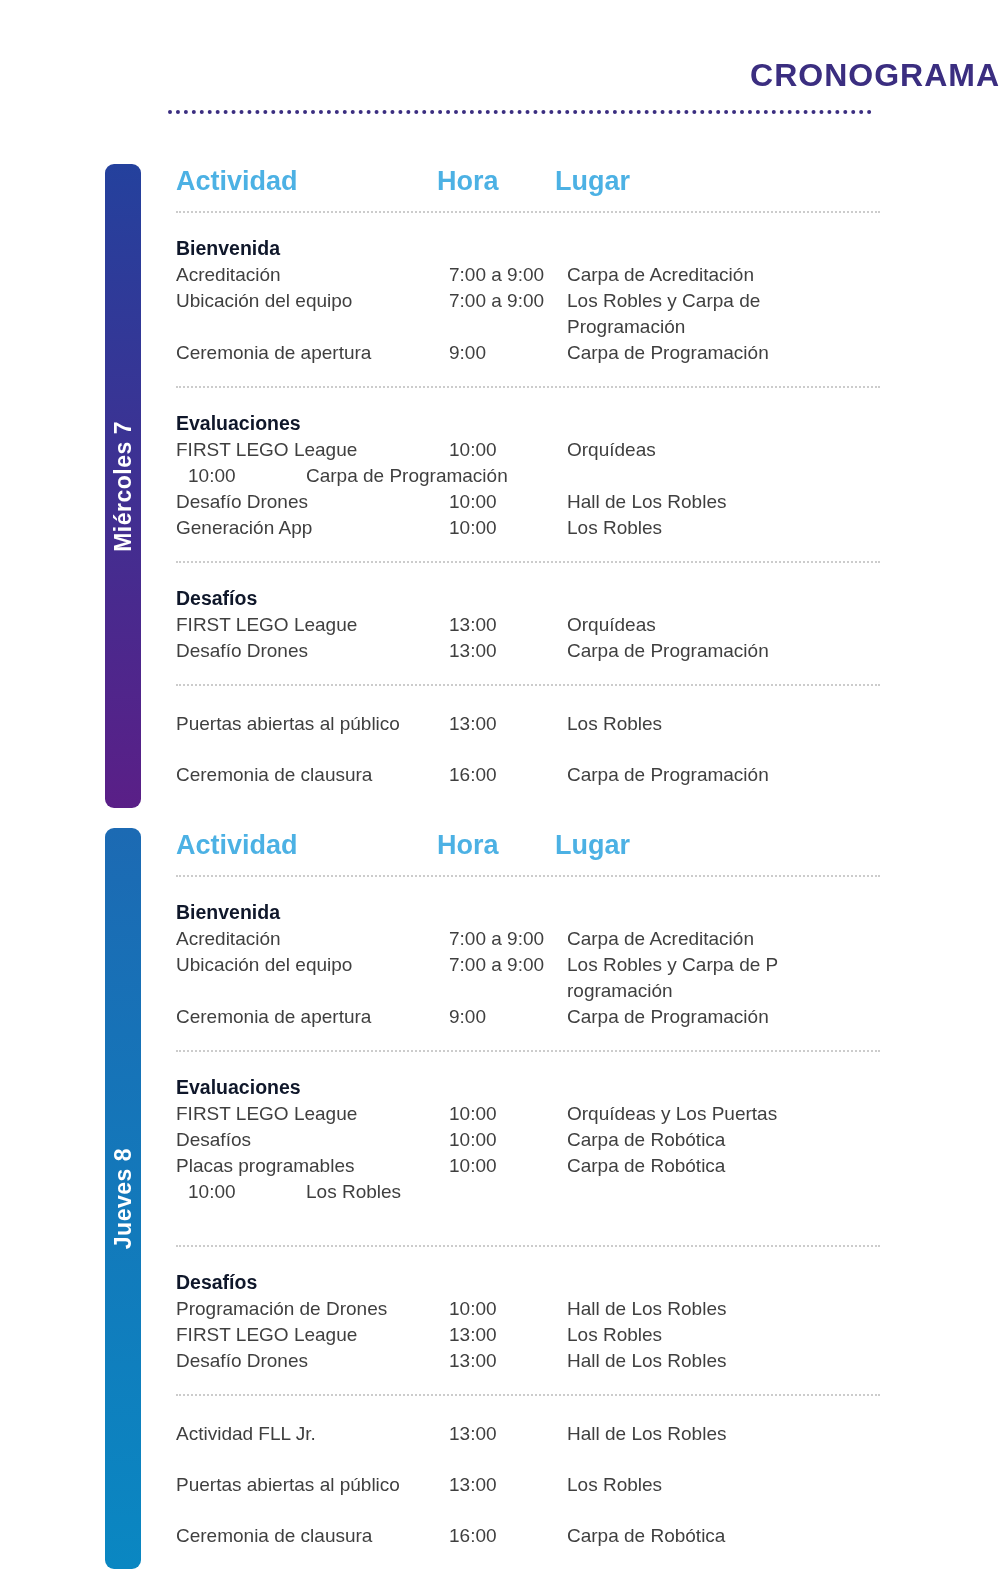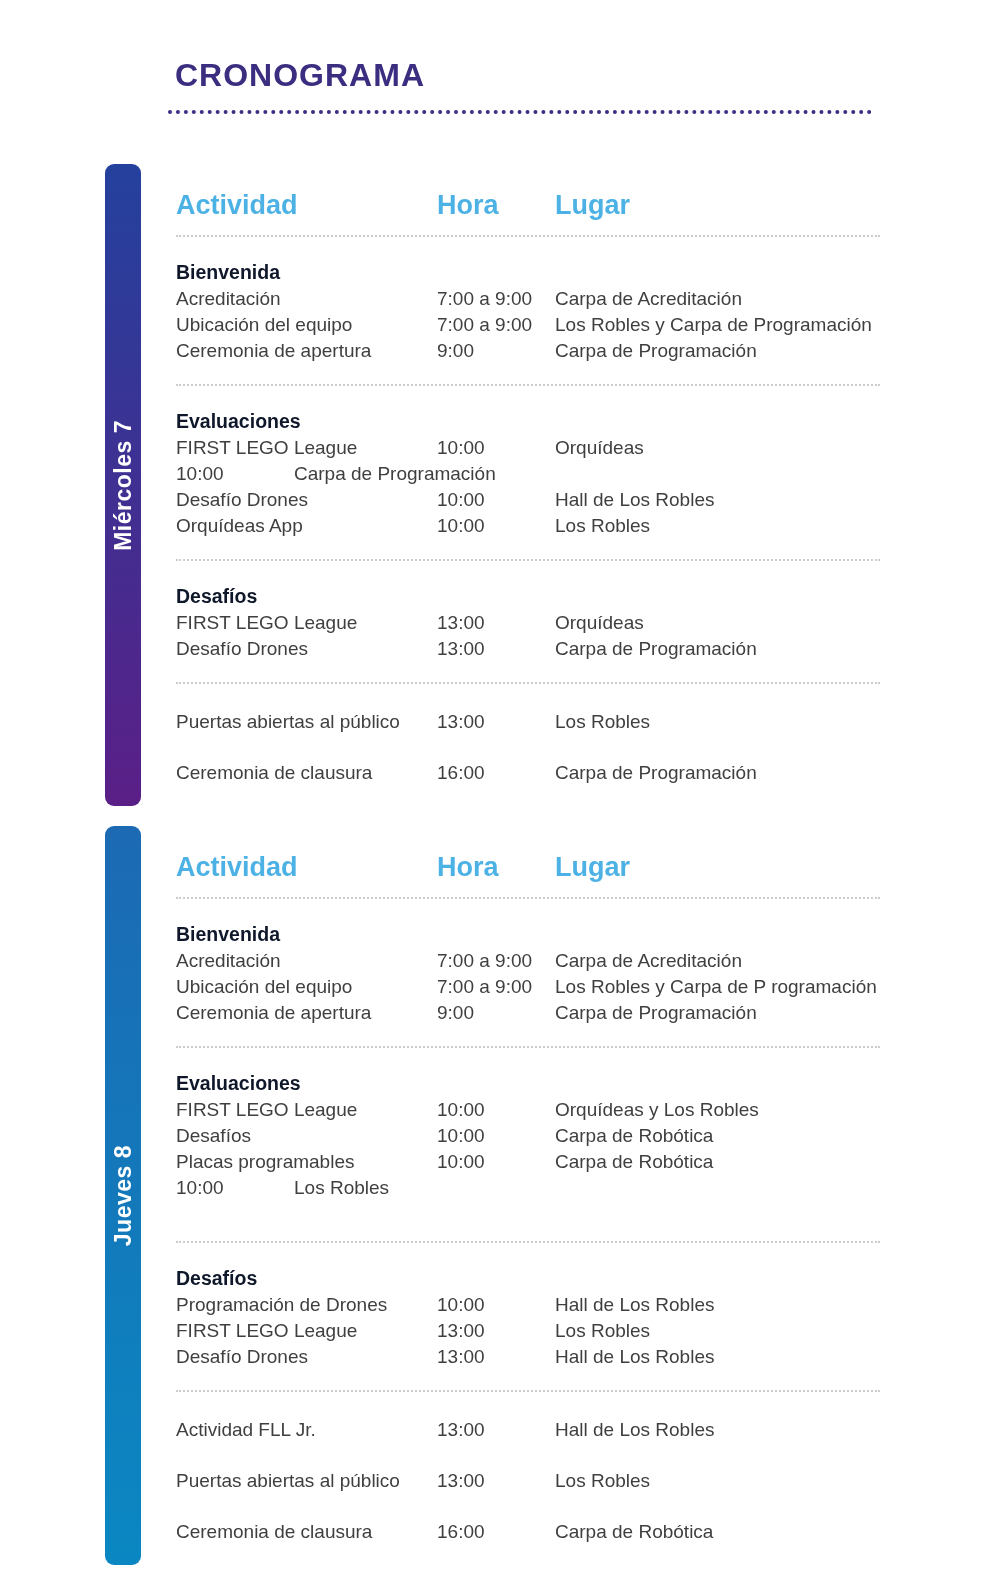--- a/index.html
+++ b/index.html
@@ -6,21 +6,21 @@
   html, body { margin: 0; padding: 0; background: #ffffff; }
   .page {
     position: relative;
     width: 1000px;
     height: 1594px;
     background: #ffffff;
     overflow: hidden;
     font-family: "Liberation Sans", sans-serif;
   }
   
-  .header { padding: 56px 0 0 175px; }
+  .header { padding: 56px 0 0 175px; text-align: right; }
   .title {
     margin: 0;
     font-size: 32px;
     line-height: 38px;
     font-weight: bold;
     letter-spacing: 1px;
     color: #3b2e80;
   }
   .title-sep {
     margin: 16px 0 0 168px;
@@ -42,38 +42,38 @@
   .day-label {
     writing-mode: vertical-rl;
     transform: rotate(180deg);
     color: #ffffff;
     font-weight: bold;
     font-size: 23px;
     letter-spacing: 0.5px;
     white-space: nowrap;
   }
   .day-content { margin-left: 35px; width: 704px; padding: 2px 0 20px 0; }
-  .cols { display: flex; font-weight: bold; font-size: 27px; color: #4cb1e4; margin-top: 24px; }
+  .cols { display: flex; font-weight: bold; font-size: 27px; color: #4cb1e4; }
   .col-act { width: 261px; }
   .col-hora { width: 118px; }
   .col-lugar { flex: 1; }
   .head-sep { border-top: 2px dotted #cccccc; margin-top: 14px; }
   .sep { border-top: 2px dotted #cccccc; margin-top: 20px; }
   .group { margin-top: 22px; }
   .group.loner { margin-top: 25px; }
   .group.tall-gap { margin-bottom: 40px; }
   .group-heading {
     font-weight: bold;
     font-size: 19.5px;
     line-height: 27px;
     color: #0f172a;
   }
   .row { display: flex; font-size: 19px; line-height: 26px; color: #3f3f3f; }
   .cell.actividad { width: 261px; }
-  .cell.hora { width: 118px; }
+  .cell.hora { width: 118px; margin-left: 12px; }
   .cell.lugar { flex: 1; }
   
   .footer {
     margin-top: 34px;
     display: flex;
     align-items: center;
     justify-content: center;
     gap: 16px;
   }
   .flower { display: block; }
@@ -134,21 +134,21 @@
               <div class="row">
                 <div class="cell hora">10:00</div>
                 <div class="cell lugar">Carpa de Programación</div>
               </div>
               <div class="row">
                 <div class="cell actividad">Desafío Drones</div>
                 <div class="cell hora">10:00</div>
                 <div class="cell lugar">Hall de Los Robles</div>
               </div>
               <div class="row">
-                <div class="cell actividad">Orquídeas App</div>
+                <div class="cell actividad">Generación App</div>
                 <div class="cell hora">10:00</div>
                 <div class="cell lugar">Los Robles</div>
               </div>
             </div>
             <div class="sep"></div>
             <div class="group">
               <div class="group-heading">Desafíos</div>
               <div class="row">
                 <div class="cell actividad">FIRST LEGO League</div>
                 <div class="cell hora">13:00</div>
@@ -208,21 +208,21 @@
                 <div class="cell hora">9:00</div>
                 <div class="cell lugar">Carpa de Programación</div>
               </div>
             </div>
             <div class="sep"></div>
             <div class="group tall-gap">
               <div class="group-heading">Evaluaciones</div>
               <div class="row">
                 <div class="cell actividad">FIRST LEGO League</div>
                 <div class="cell hora">10:00</div>
-                <div class="cell lugar">Orquídeas y Los Robles</div>
+                <div class="cell lugar">Orquídeas y Los Puertas</div>
               </div>
               <div class="row">
                 <div class="cell actividad">Desafíos</div>
                 <div class="cell hora">10:00</div>
                 <div class="cell lugar">Carpa de Robótica</div>
               </div>
               <div class="row">
                 <div class="cell actividad">Placas programables</div>
                 <div class="cell hora">10:00</div>
                 <div class="cell lugar">Carpa de Robótica</div>

